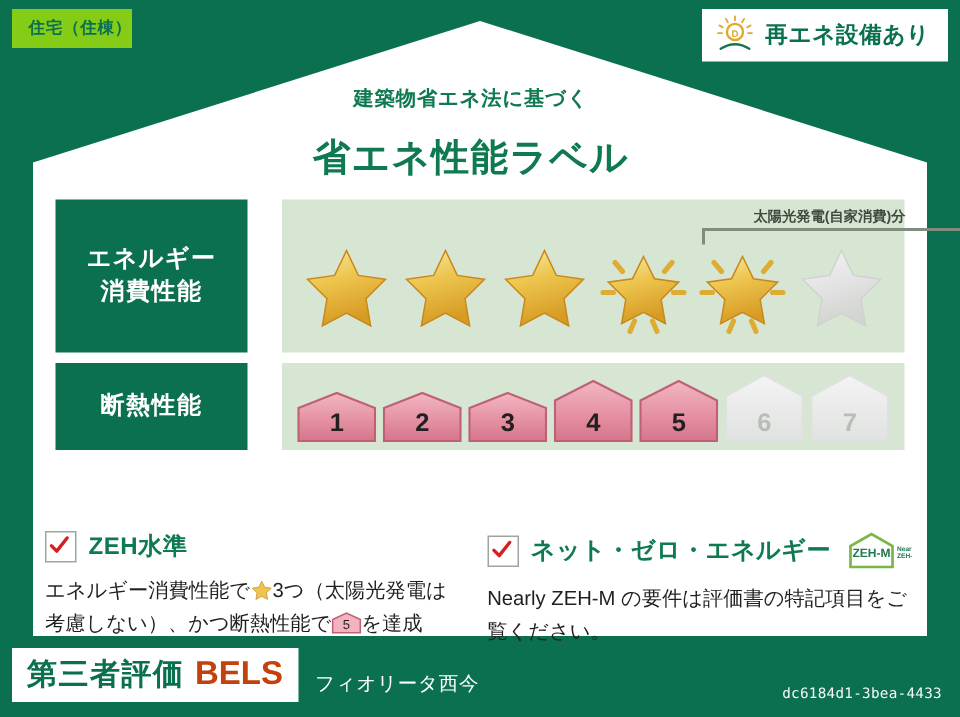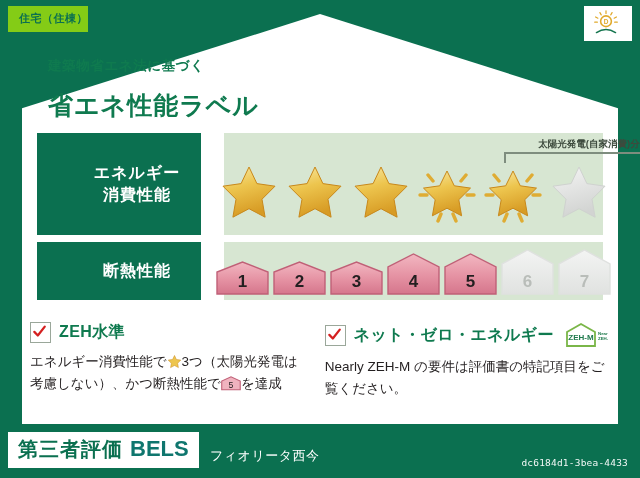--- a/index.html
+++ b/index.html
@@ -36,21 +36,21 @@
     padding:4px 12px 5px 8px;
     z-index:6;
   }
   .badge-renew .lbl{
     color:#0b7050;font-weight:bold;font-size:15px;letter-spacing:0.5px;
   }
   .sun-ic{width:28px;height:26px;display:block;}
 
   
   .title-wrap{
-    position:absolute;left:0;right:12px;top:58px;z-index:5;padding-left:48px;
+    position:absolute;left:0;right:12px;top:58px;text-align:center;z-index:5;
   }
   .title-sub{
     color:#0f7a4f;font-weight:bold;font-size:13.5px;letter-spacing:0.6px;
     line-height:1.2;
   }
   .title-main{
     color:#0f7a4f;font-weight:bold;font-size:25px;letter-spacing:1px;
     line-height:1.3;margin-top:15px;
   }
 
@@ -58,21 +58,20 @@
   .panel{
     position:absolute;left:37px;top:133px;width:566px;z-index:5;
   }
   .row{display:flex;align-items:stretch;margin-bottom:7px;}
   .row-label{
     width:128px;flex:0 0 128px;
     background:#0b7050;color:#ffffff;
     display:flex;flex-direction:column;align-items:center;justify-content:center;
     font-weight:bold;font-size:16px;line-height:1.35;letter-spacing:1px;
     text-align:center;
-    padding-left:36px;
   }
   .row-body{
     flex:1;background:#d7e6d2;position:relative;margin-left:23px;
   }
 
   
   .row-energy .row-body{height:102px;}
   .solar-note{
     position:absolute;top:5px;left:275px;width:180px;text-align:center;
     font-size:9.5px;color:#3d4a3d;font-weight:bold;letter-spacing:0px;
@@ -103,21 +102,21 @@
     font-weight:bold;font-size:17px;
   }
   .hs.on .num{color:#231f20;}
   .hs.off .num{color:#b9bdb9;}
 
   
   .cols{
     position:absolute;left:30px;top:322px;width:578px;z-index:5;
     display:flex;gap:18px;
   }
-  .col{flex:1;}
+  .col{flex:1;margin-top:32px;}
   .col-head{display:flex;align-items:center;gap:8px;margin-bottom:8px;}
   .chk{
     width:19px;height:19px;flex:0 0 19px;
     border:1.6px solid #9aa79a;background:#fff;
     position:relative;
   }
   .chk svg{position:absolute;left:1px;top:1px;width:15px;height:15px;}
   .col-title{
     color:#0f7a4f;font-weight:bold;font-size:16px;letter-spacing:0.4px;
     white-space:nowrap;
@@ -130,21 +129,21 @@
   .inline-house{display:inline-block;width:20px;height:15px;vertical-align:-3px;}
 
   
   .footer{position:absolute;left:0;right:0;bottom:0;height:54px;z-index:7;padding-left:24px;}
   .bels-box{
     position:absolute;left:8px;bottom:10px;
     background:#ffffff;padding:4px 10px 5px 10px;
     display:flex;align-items:baseline;gap:7px;
   }
   .bels-jp{color:#0b7050;font-weight:bold;font-size:20px;letter-spacing:1px;}
-  .bels-en{color:#0f766e;font-weight:bold;font-size:22px;letter-spacing:0px;}
+  .bels-en{color:#c2410c;font-weight:bold;font-size:22px;letter-spacing:0px;}
   .prop-name{
     position:absolute;left:210px;bottom:13px;
     color:#ffffff;font-size:13px;letter-spacing:0.5px;white-space:nowrap;
   }
   .foot-right{
     position:absolute;right:12px;bottom:10px;text-align:right;color:#ffffff;
   }
   .eval-date{font-size:14px;letter-spacing:0.3px;}
   .eval-id{font-size:9.5px;letter-spacing:0.2px;margin-top:2px;opacity:.95;
            font-family:"DejaVu Sans Mono","Liberation Mono",monospace;}
@@ -168,20 +167,21 @@
           <line x1="4" y1="8" x2="6.6" y2="9.5"></line>
           <line x1="28" y1="8" x2="25.4" y2="9.5"></line>
           <line x1="3" y1="14" x2="6" y2="14"></line>
           <line x1="29" y1="14" x2="26" y2="14"></line>
         </g>
         <circle cx="16" cy="13" r="6.2" fill="none" stroke="#e0a92b" stroke-width="1.8"></circle>
         <text x="16" y="16.6" font-size="7.5" fill="#e0a92b" text-anchor="middle" font-family="Liberation Sans, sans-serif" font-weight="bold">D</text>
         <path d="M5 26 Q16 19 27 26" fill="none" stroke="#16754f" stroke-width="1.8" stroke-linecap="round"></path>
       </svg>
     </span>
+    <span class="lbl">再エネ設備あり</span>
   </div>
 
   <div class="title-wrap">
     <div class="title-sub">建築物省エネ法に基づく</div>
     <div class="title-main">省エネ性能ラベル</div>
   </div>
 
   <div class="panel">
 
     <div class="row row-energy">

